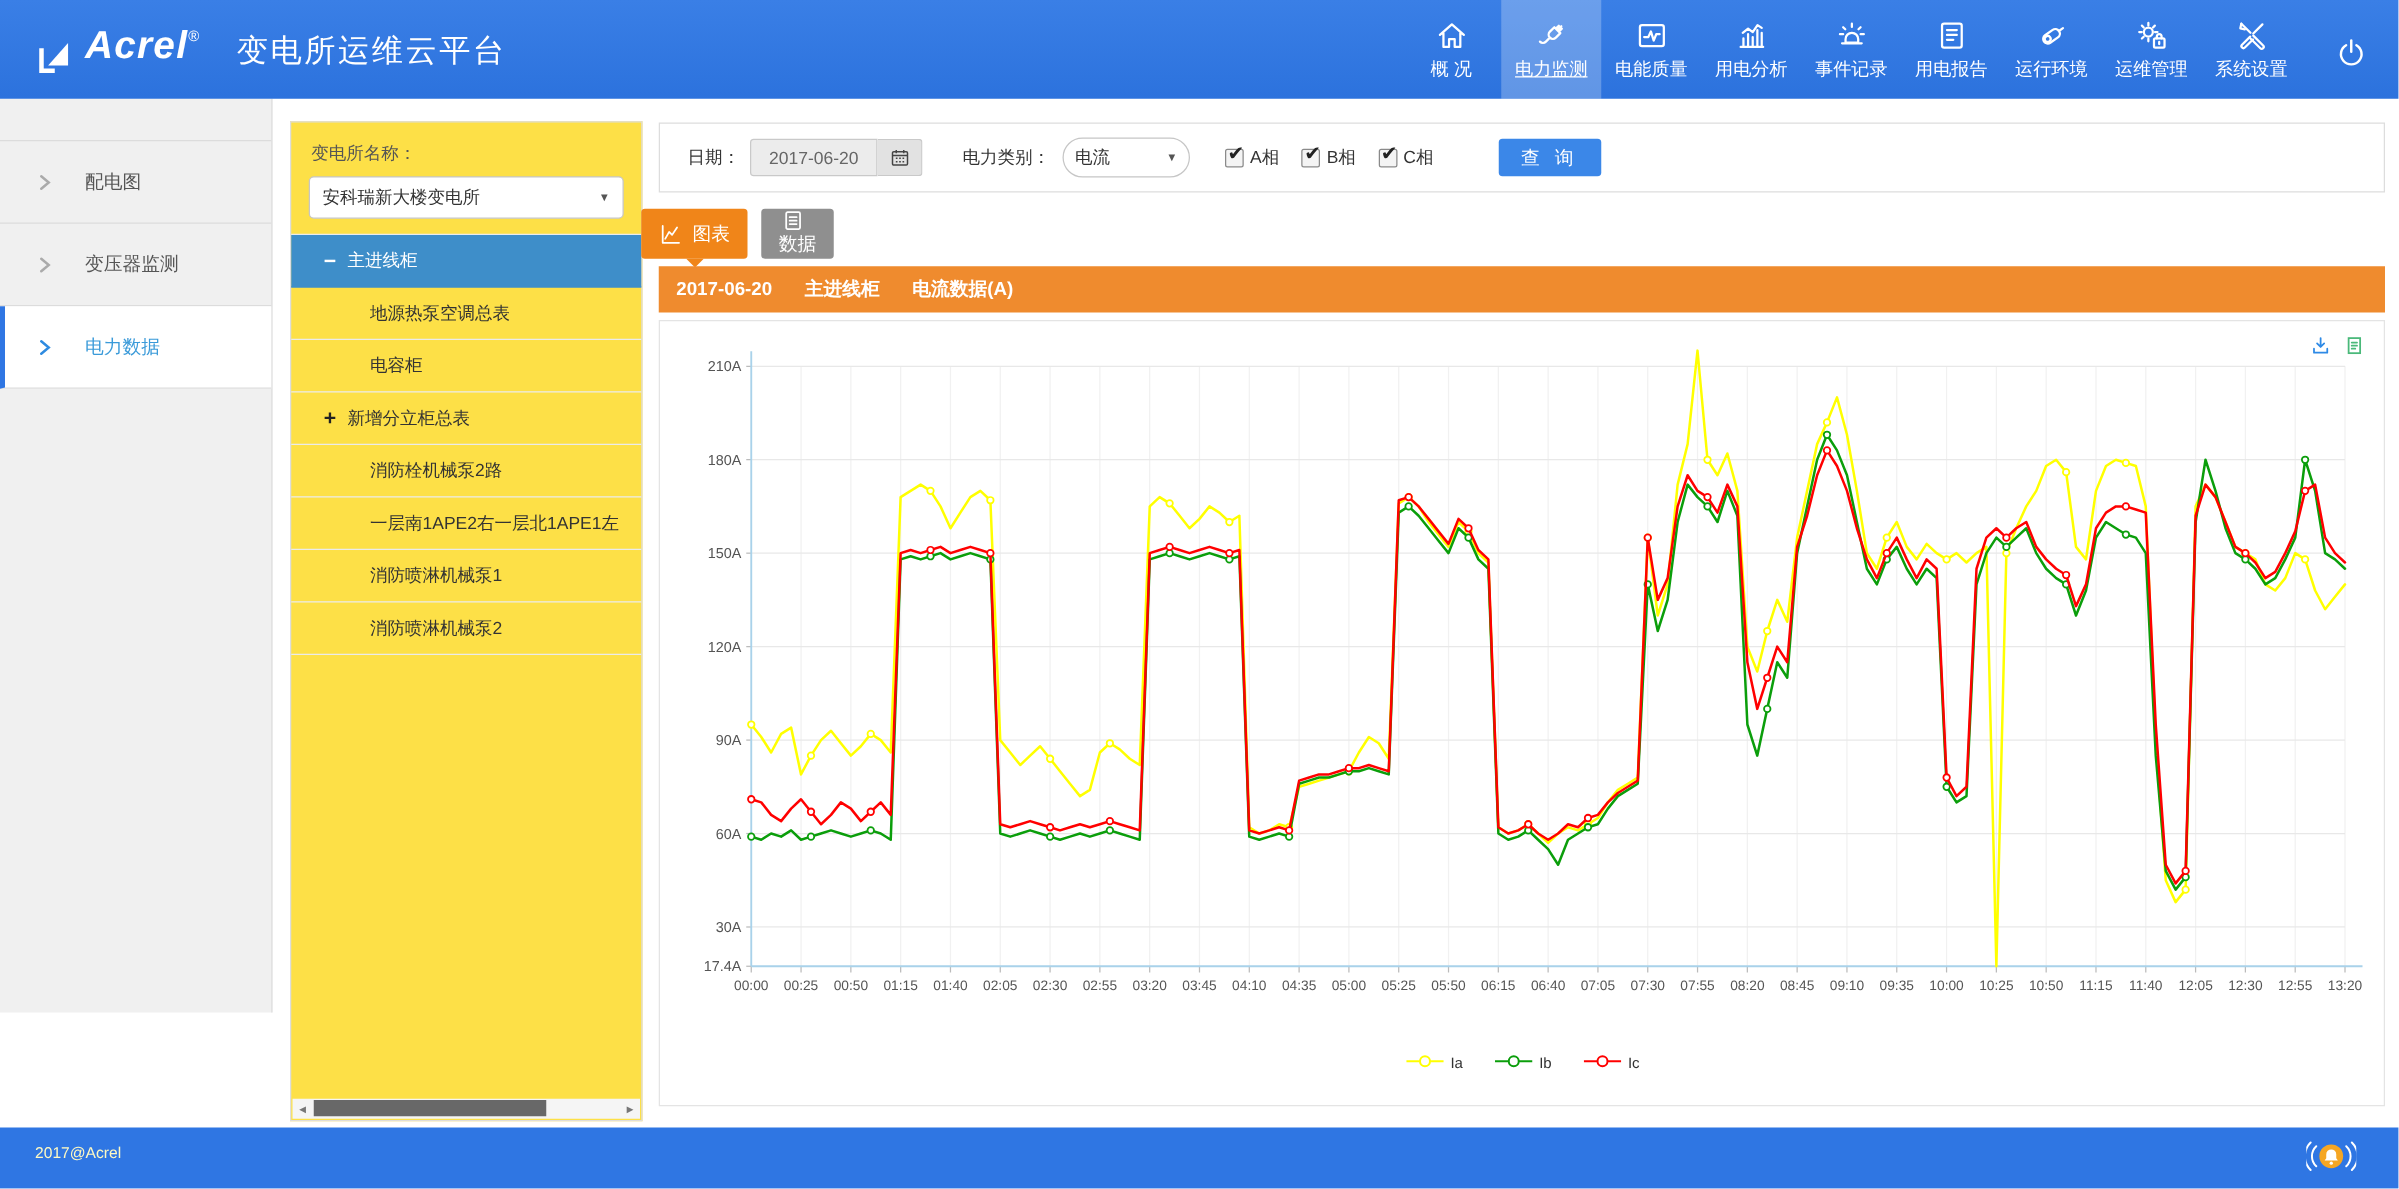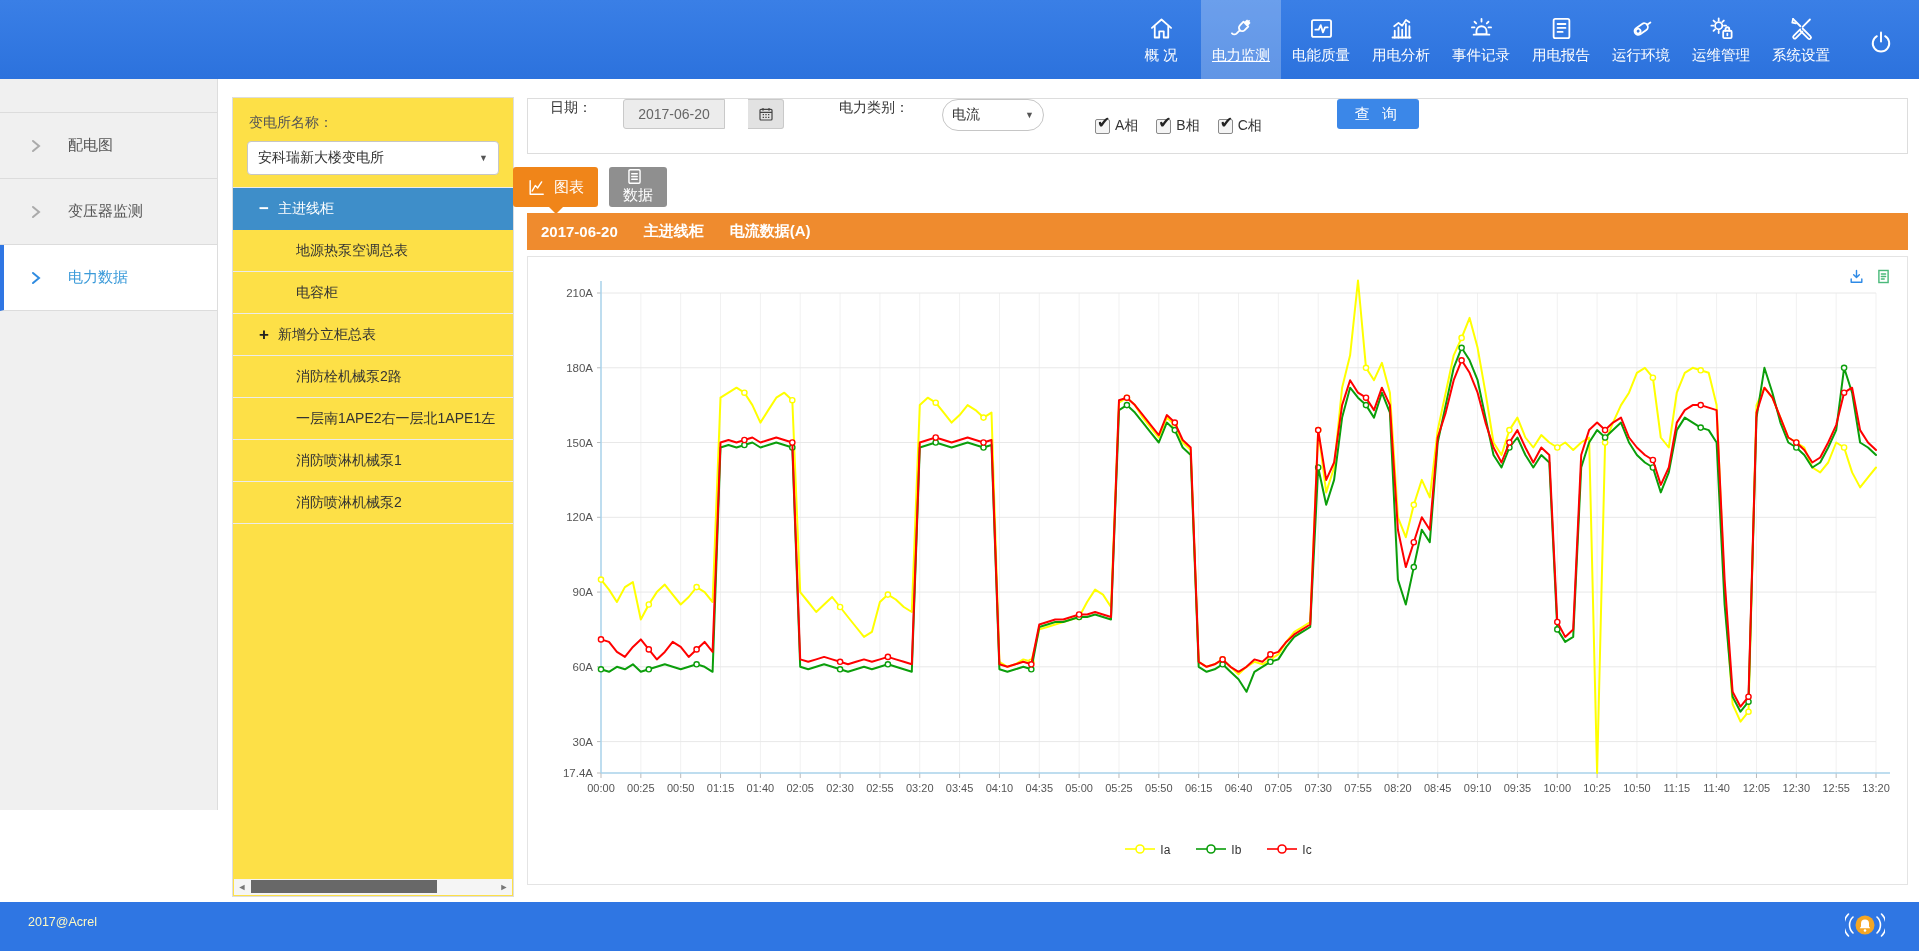--- a/index.html
+++ b/index.html
@@ -53,21 +53,21 @@
   .tree-row.selected { background:#3e8ec9; color:#fff; border-bottom-color:#3e8ec9; }
   .tree-row.selected .expander { color:#fff; }
   .hscroll { position:absolute; left:1px; right:1px; bottom:1px; height:16px; background:#f5f5f5; }
   .hs-arrow { position:absolute; top:0; width:16px; height:16px; font-size:9px; color:#777;
               display:flex; align-items:center; justify-content:center; cursor:pointer; }
   .hs-left { left:0; } .hs-right { right:0; }
   .hs-thumb { position:absolute; left:17px; top:1px; width:186px; height:13px; background:#686868; cursor:grab; }
 
   
   .toolbar-card { position:absolute; left:527px; top:98px; width:1381px; height:56px;
-                  background:#fff; border:1px solid #ddd; display:flex; padding-left:22px;gap:23px; }
+                  background:#fff; border:1px solid #ddd; display:flex; align-items:center; padding-left:22px; }
   .tb-label { font-size:14px; color:#333; }
   .date-input { margin-left:8px; width:102px; height:30px; background:#ececec; border:1px solid #c9c9c9;
                 border-radius:3px 0 0 3px; color:#666; font-size:14px; text-align:center;
                 font-family:"Liberation Sans","DejaVu Sans",sans-serif; }
   .cal-btn { width:36px; height:30px; background:#e2e2e2; border:1px solid #c9c9c9; border-left:none;
              border-radius:0 3px 3px 0; display:flex; align-items:center; justify-content:center; cursor:pointer; }
   .cal-btn svg { width:16px; height:16px; }
   .cat-label { margin-left:32px; }
   .select-box { margin-left:10px; width:102px; height:32px; border:1px solid #c6c6c6; border-radius:16px;
                 display:flex; align-items:center; justify-content:space-between; padding:0 9px;
@@ -112,20 +112,29 @@
   .ftr { position:absolute; left:0; bottom:0; width:1919px; height:49px; background:#2f76e3; }
   .copyright { position:absolute; left:28px; top:13px; color:#fef9c3; font-size:12.5px; }
   .bell { position:absolute; right:34px; top:7px; width:40px; height:32px; cursor:pointer; }
 </style>
 </head>
 <body>
 
 <div class="app">
 
   <header class="hdr">
+    <div class="logo-wrap">
+      <svg class="logo-mark" viewBox="0 0 32 32">
+        <path d="M3 10 V27 H13" stroke="#fff" stroke-width="3.4" fill="none"></path>
+        <path d="M8 23 L23 6 L23 23 Z" fill="#fff"></path>
+      </svg>
+      <span class="logo-text">Acrel</span>
+      <span class="logo-reg">®</span>
+      <span class="app-title">变电所运维云平台</span>
+    </div>
     <nav class="nav" id="main-nav">
         <div class="nav-item">
           <span class="nav-ic">
             <svg viewBox="0 0 24 24" fill="none" stroke="#fff" stroke-width="1.6" stroke-linecap="round" stroke-linejoin="round">
               <path d="M3.5 11.5 L12 4 L20.5 11.5 M6 10 V20 H10 V14.5 H14 V20 H18 V10"></path>
             </svg>
           </span>
           <span class="nav-label">概 况</span>
         </div>
         <div class="nav-item active">

